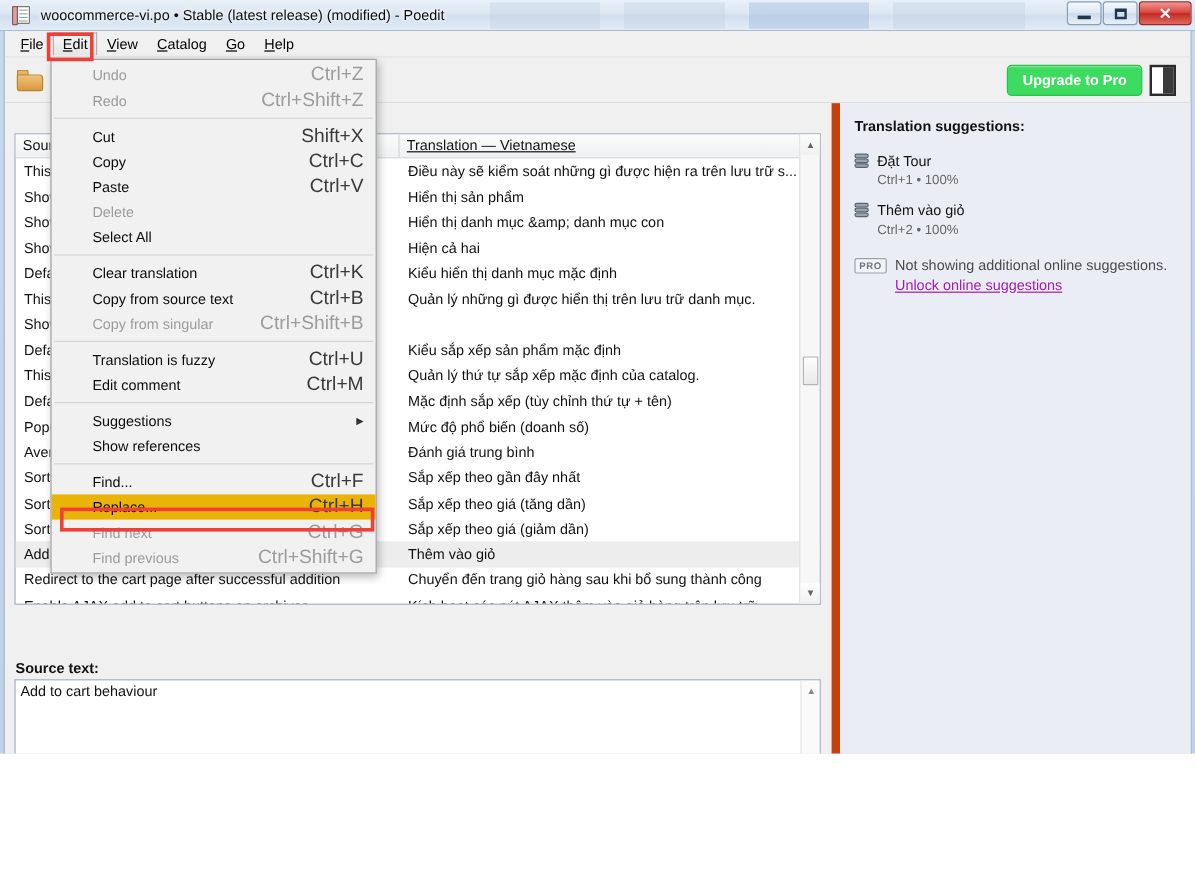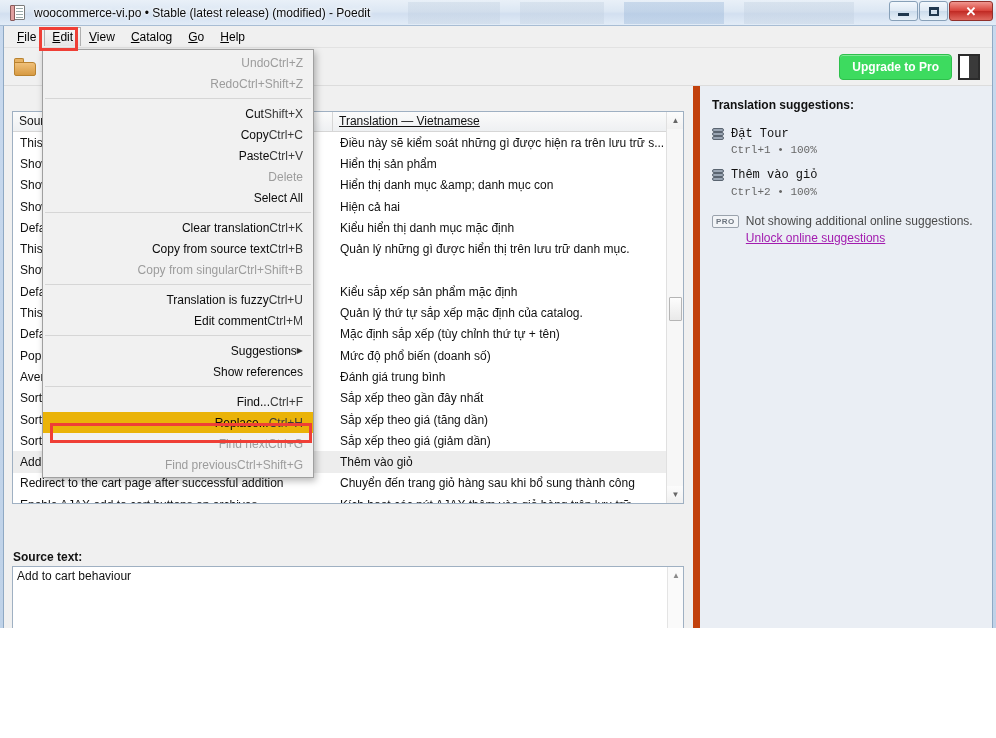--- a/index.html
+++ b/index.html
@@ -189,21 +189,21 @@
     display:flex; align-items:center; justify-content:center; color:#8a8a8a; font-size:8px;
   }
   .ta .vscroll2 .arrow.up { top:0; } .ta .vscroll2 .arrow.down { bottom:0; }
 
   
   .rsidebar {
     position:absolute; left:689px; top:0; width:299px; height:645px;
     background:#eaeef4; border-left:7px solid #c2410c;
   }
   .rs-title { margin:12px 0 0 12px; font-size:12px; font-weight:bold; color:#111; }
-  .sugg { margin:14px 0 0 12px;font-family:Liberation Mono, monospace; }
+  .sugg { margin:14px 0 0 12px; }
   .sugg-item { display:flex; align-items:flex-start; gap:7px; margin-bottom:11px; }
   .db-icon { width:12px; height:14px; position:relative; flex:none; margin-top:2px; }
   .db-icon i {
     position:absolute; left:0; width:12px; height:4px;
     border:1px solid #5a6470; background:#9aa5b3; border-radius:2px; box-sizing:border-box;
   }
   .db-icon i:nth-child(1){ top:0; } .db-icon i:nth-child(2){ top:4px; } .db-icon i:nth-child(3){ top:8px; }
   .sugg-text { font-size:12px; color:#111; line-height:1.45; }
   .sugg-meta { font-size:11px; color:#666; margin-top:1px; }
   .pro-note { margin:16px 0 0 12px; display:flex; align-items:flex-start; gap:7px; }
@@ -239,22 +239,22 @@
   .dropdown {
     position:absolute; left:42px; top:49px; width:272px;
     background:#f1f1f1; border:1px solid #a0a0a0;
     box-shadow: 2px 3px 7px rgba(0,0,0,.28); z-index:50; padding:2px 0;
   }
   .dd-item {
     display:flex; align-items:center; height:21px; padding:0 10px 0 34px;
     font-size:12px; color:#0b0b0b; position:relative; white-space:nowrap;
   }
   .dd-item.disabled { color:#9c9c9c; }
-  .dd-item .lbl { flex:1;text-align:right; }
-  .dd-item .acc { color:#3a3a3a; font-size:12px; }
+  .dd-item .lbl { flex:1; }
+  .dd-item .acc { color:#3a3a3a; font-size:16px; }
   .dd-item.disabled .acc { color:#9c9c9c; }
   .dd-item .submenu-arrow { font-size:8px; color:#333; }
   .dd-sep { height:1px; background:#d6d6d6; margin:4px 2px 4px 2px; }
   .dd-item.marked { background:#eab308; }
 
   
   .replace-annot {
     position:absolute; left:50px; top:423px; width:262px; height:20px;
     border:3px solid #ef3f36; z-index:70; pointer-events:none;
   }

